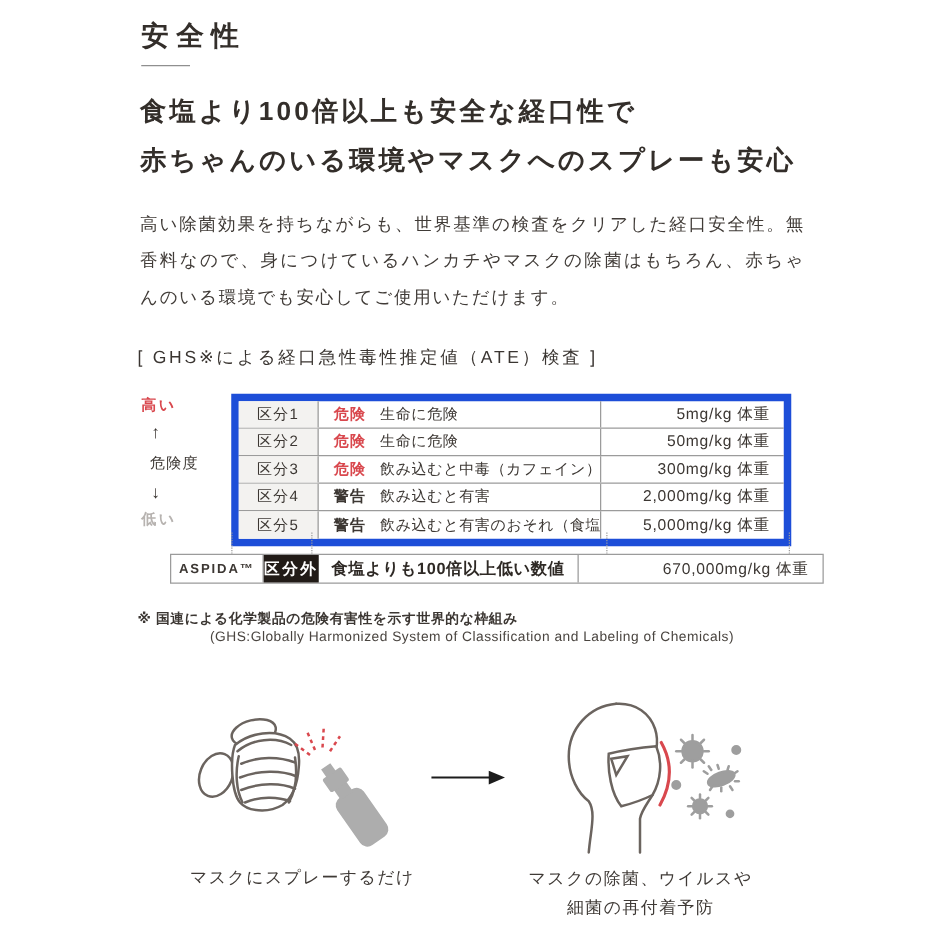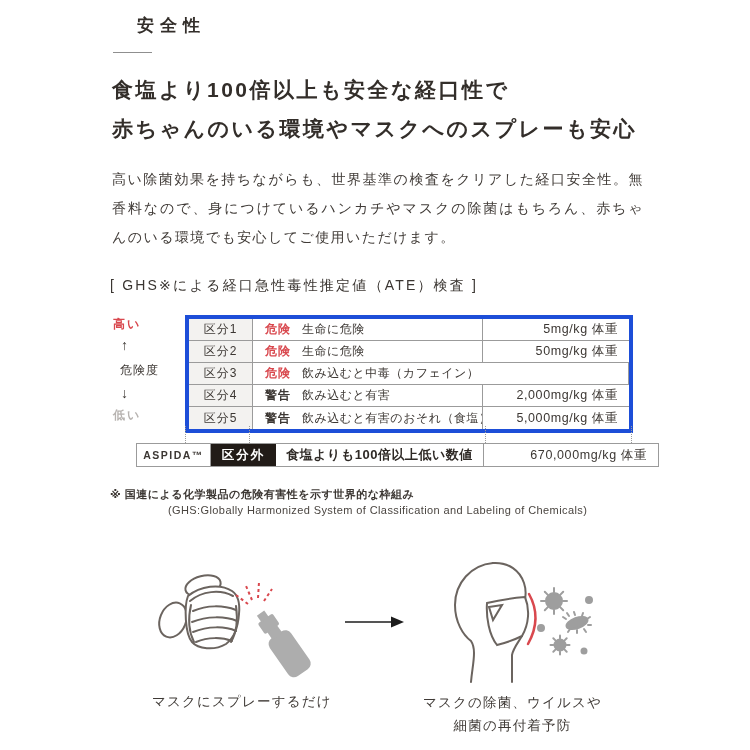--- a/index.html
+++ b/index.html
@@ -1,39 +1,39 @@
 <!DOCTYPE html>
 <html><head>
 <meta charset="utf-8">
 <style>
   html,body{margin:0;padding:0;background:#fff;}
   .page{position:relative;width:750px;height:750px;background:#ffffff;overflow:hidden;
         font-family:"Liberation Sans","DejaVu Sans",sans-serif;color:#3c3733;}
   .abs{position:absolute;}
 
-  .title{left:113px;top:14px;font-size:17px;font-weight:bold;letter-spacing:6px;color:#332e2a;margin-left:24px;}
+  .title{left:113px;top:14px;font-size:22px;font-weight:bold;letter-spacing:6px;color:#332e2a;}
   .title-underline{left:113px;top:52px;width:39px;height:1px;background:#8f8f8f;}
 
   .headline{left:112px;top:70px;font-size:21px;font-weight:bold;letter-spacing:2.5px;
             line-height:39px;color:#332e2a;white-space:nowrap;}
 
   .body-text{left:112px;top:165px;width:532px;font-size:14px;line-height:29px;
              letter-spacing:1.4px;color:#403b37;text-align:justify;}
 
   .ate-heading{left:110px;top:277px;font-size:14px;letter-spacing:2.2px;color:#3a3531;}
 
   
   .axis-high{left:113px;top:316px;font-size:12px;font-weight:bold;letter-spacing:2px;color:#d9484e;}
   .axis-up{left:121px;top:337px;font-size:14px;color:#3c3733;}
   .axis-label{left:109px;top:362px;font-size:12px;letter-spacing:1px;color:#3c3733;margin-left:11px;}
   .axis-down{left:121px;top:385px;font-size:14px;color:#3c3733;}
   .axis-low{left:113px;top:407px;font-size:12px;font-weight:bold;letter-spacing:2px;color:#b7b3b0;}
 
   
-  .ate-table{left:185px;top:315px;width:448px;border:4px solid #1d4ed8;box-sizing:border-box;background:#fff;}
+  .ate-table{left:185px;top:315px;width:448px;border:6px solid #1d4ed8;box-sizing:border-box;background:#fff;}
   .trow{display:flex;height:22px;border-bottom:1px solid #9b9b9b;box-sizing:border-box;}
   .trow:last-child{border-bottom:none;}
   .cell-cat{width:64px;background:#f3f2f0;border-right:1px solid #9b9b9b;box-sizing:border-box;
             display:flex;align-items:center;justify-content:center;
             font-size:12px;letter-spacing:1px;color:#3c3733;}
   .cell-desc{flex:1;border-right:1px solid #9b9b9b;box-sizing:border-box;
              display:flex;align-items:center;padding-left:12px;gap:11px;
              font-size:12px;letter-spacing:0.5px;color:#3c3733;white-space:nowrap;overflow:hidden;}
   .sig{font-weight:bold;letter-spacing:1px;}
   .sig.red{color:#d9484e;}
@@ -43,21 +43,21 @@
 
   
   .dot-line{top:426px;height:17px;width:0;border-left:1px dotted #9b9b9b;}
 
   
   .aspida-row{left:110px;top:443px;width:523px;height:24px;display:flex;
               border:1px solid #9b9b9b;box-sizing:border-box;background:#fff;margin-left:26px;}
   .a-brand{width:74px;border-right:1px solid #9b9b9b;box-sizing:border-box;display:flex;
            align-items:center;justify-content:center;font-size:10.5px;font-weight:bold;
            letter-spacing:1.5px;color:#3c3733;white-space:nowrap;}
-  .a-cat{width:65px;background:#211b17;color:#ffffff;display:flex;align-items:center;
+  .a-cat{width:44px;background:#211b17;color:#ffffff;display:flex;align-items:center;
          justify-content:center;font-size:12.5px;font-weight:bold;letter-spacing:2px;}
   .a-desc{width:208px;border-right:1px solid #9b9b9b;box-sizing:border-box;display:flex;
           align-items:center;justify-content:center;font-size:13px;font-weight:bold;
           letter-spacing:0.5px;color:#2e2925;white-space:nowrap;}
   .a-val{flex:1;display:flex;align-items:center;justify-content:flex-end;padding-right:11px;
          font-size:12.5px;letter-spacing:0.6px;color:#3c3733;white-space:nowrap;}
 
   .fn1{left:110px;top:487px;font-size:11px;font-weight:bold;letter-spacing:0.5px;color:#3c3733;}
   .fn2{left:140px;top:504px;font-size:11px;letter-spacing:0.4px;color:#4a4540;margin-left:28px;}
 
@@ -108,20 +108,21 @@
         <span>生命に危険</span>
       </div>
       <div class="cell-val">50mg/kg 体重</div>
     </div>
     <div class="trow">
       <div class="cell-cat">区分3</div>
       <div class="cell-desc">
         <span class="sig red">危険</span>
         <span>飲み込むと中毒（カフェイン）</span>
       </div>
+      <div class="cell-val">300mg/kg 体重</div>
     </div>
     <div class="trow">
       <div class="cell-cat">区分4</div>
       <div class="cell-desc">
         <span class="sig dark">警告</span>
         <span>飲み込むと有害</span>
       </div>
       <div class="cell-val">2,000mg/kg 体重</div>
     </div>
     <div class="trow">

